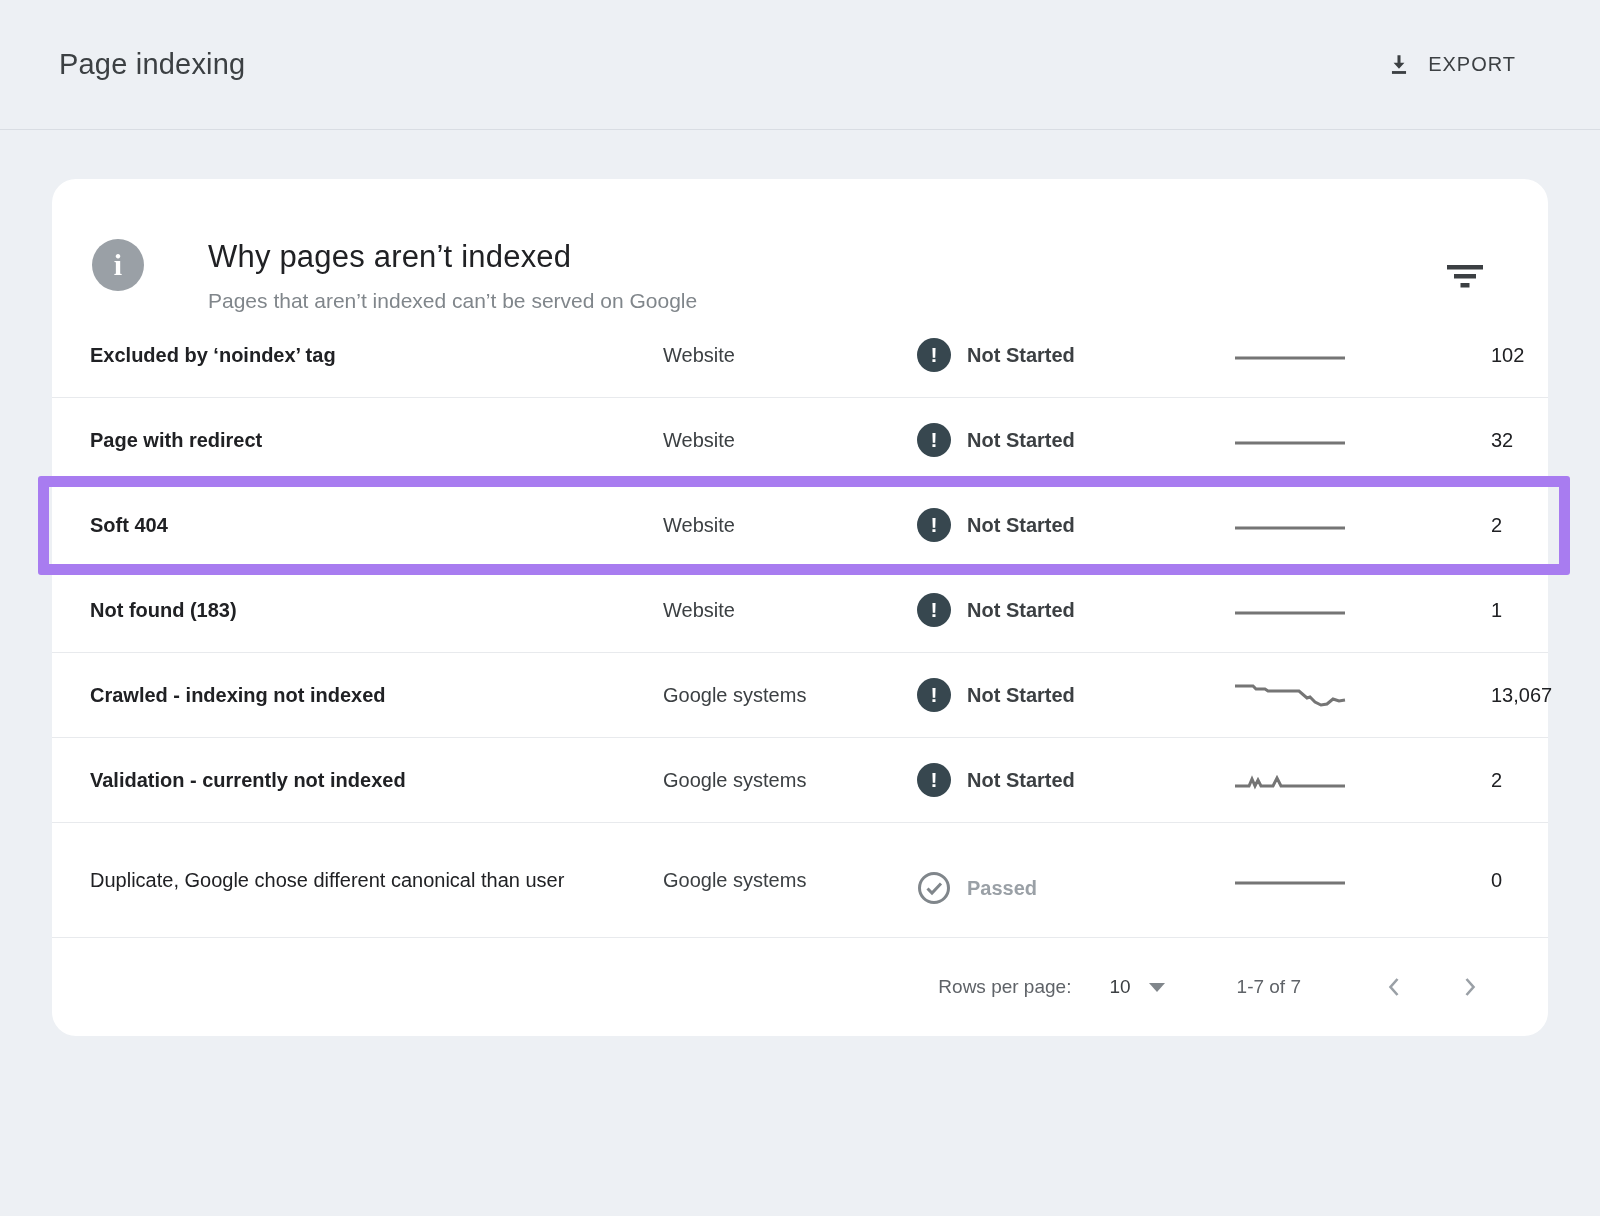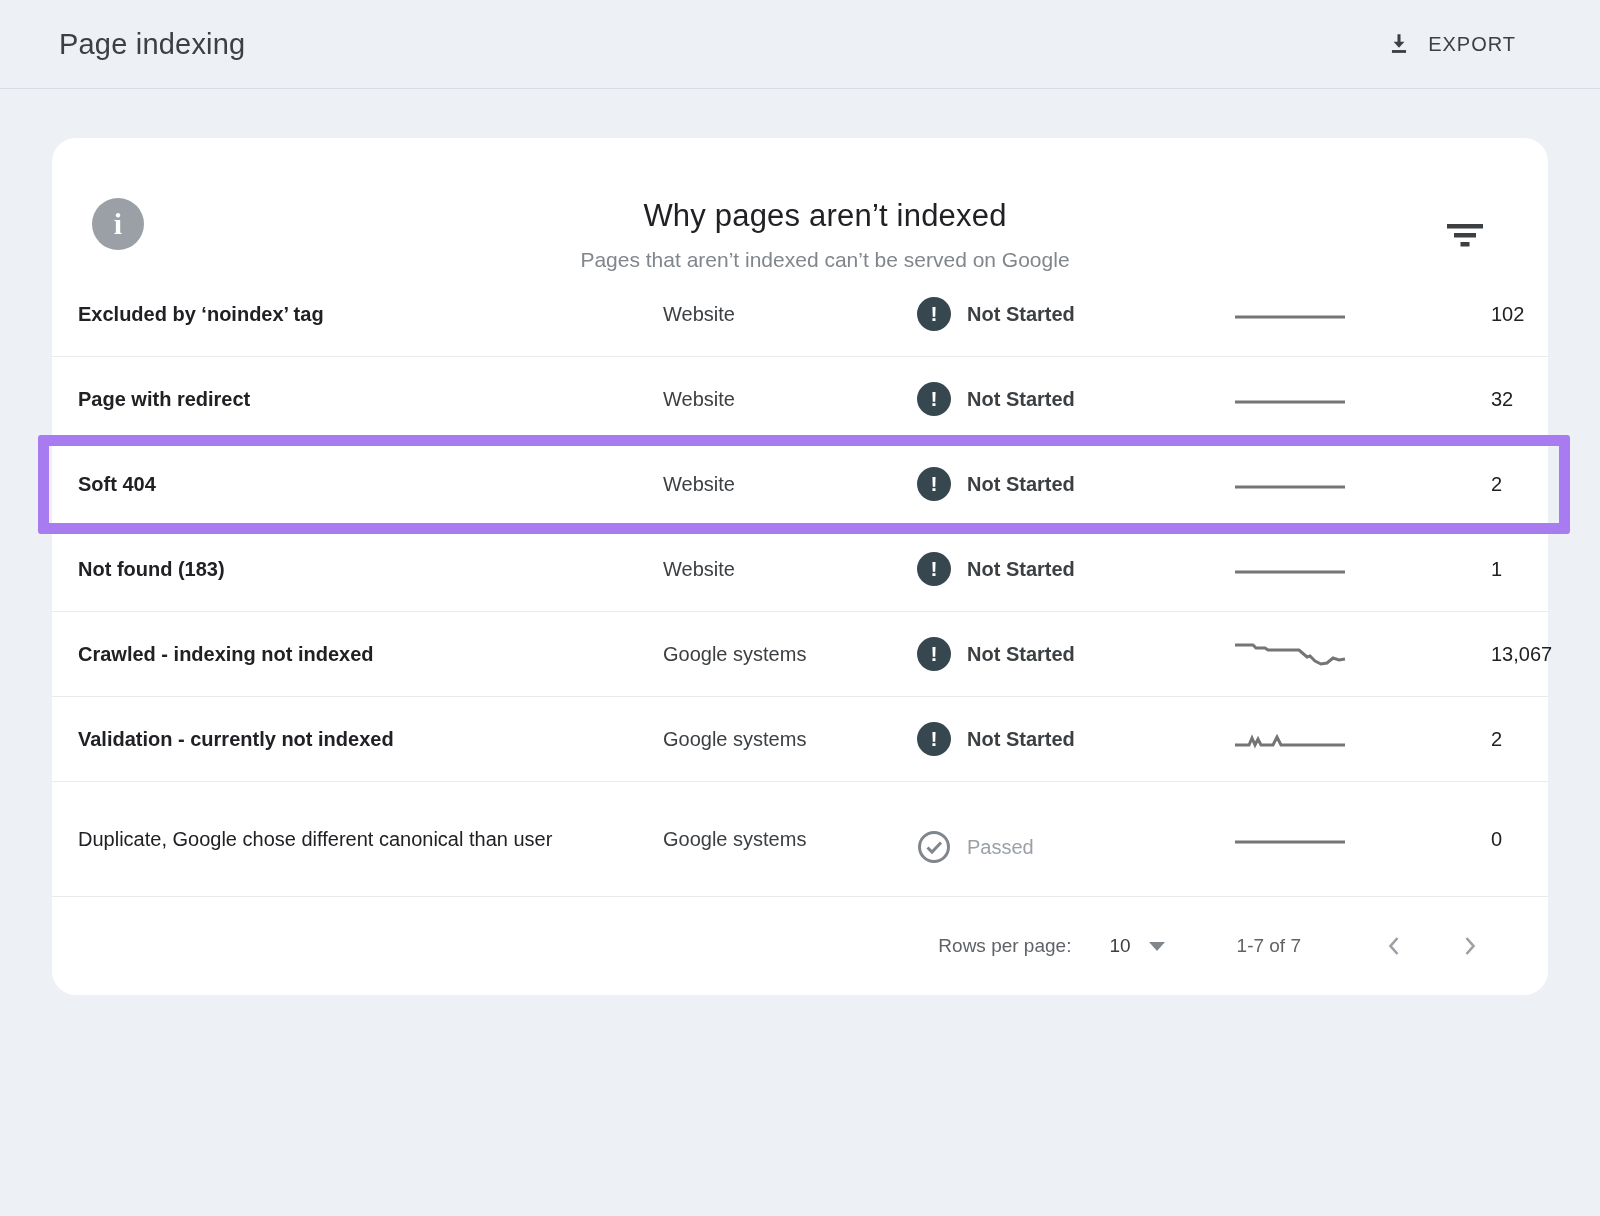--- a/index.html
+++ b/index.html
@@ -18,21 +18,21 @@
   *{box-sizing:border-box;margin:0;padding:0;}
   html,body{width:1600px;height:1216px;}
   body{
     background:var(--bg);
     font-family:"Liberation Sans","DejaVu Sans",sans-serif;
     color:var(--text-dark);
     overflow:hidden;
   }
   
   .topbar{
-    height:89px;
+    height:130px;
     display:flex;align-items:center;justify-content:space-between;
     padding:0 84px 0 59px;
     border-bottom:1px solid #d9dde3;
   }
   .page-title{font-size:29px;font-weight:400;color:var(--text-mid);letter-spacing:.2px;}
   .export-btn{
     display:flex;align-items:center;gap:16px;
     background:none;border:none;cursor:pointer;
     font-family:inherit;
     font-size:20px;font-weight:500;letter-spacing:1px;color:var(--text-mid);
@@ -50,21 +50,21 @@
     display:flex;align-items:flex-start;
     padding:0 60px 0 40px;
   }
   .info-icon{
     width:52px;height:52px;border-radius:50%;
     background:var(--icon-gray);
     display:flex;align-items:center;justify-content:center;
     color:#fff;font-size:30px;font-weight:700;font-family:"Liberation Serif","DejaVu Serif",serif;
     flex:0 0 auto;
   }
-  .card-header-text{margin-left:64px;flex:1;text-align:center;}
+  .card-header-text{margin-left:64px;flex:1;}
   .card-title{font-size:31px;font-weight:400;color:var(--text-dark);letter-spacing:.2px;}
   .card-subtitle{margin-top:14px;font-size:21px;color:var(--text-light);}
   .filter-btn{
     background:none;border:none;cursor:pointer;margin-top:18px;
     padding:4px;flex:0 0 auto;
   }
   .filter-btn svg{display:block;}
   
   .thead,.trow{
     display:grid;
@@ -88,25 +88,25 @@
   }
   .th-pages{text-align:right;padding-right:57px;}
   .trow{
     height:85px;
     border-bottom:1px solid var(--divider);
     position:relative;
     font-size:20px;
     cursor:pointer;
   }
   .trow.tall{height:115px;}
-  .cell-reason{padding-left:26px;font-weight:700;color:var(--text-dark);max-width:520px;line-height:1.6;}
+  .cell-reason{padding-left:38px;font-weight:700;color:var(--text-dark);max-width:520px;line-height:1.6;}
   .trow.muted .cell-reason{font-weight:400;}
   .cell-source{color:var(--text-mid);}
   .cell-validation{display:flex;align-items:center;gap:16px;font-weight:700;color:var(--text-mid);}
-  .trow.passed .cell-validation{color:var(--icon-gray);font-weight:400;margin-top:16px;}
+  .trow.passed .cell-validation{color:var(--icon-gray);font-weight:700;margin-top:16px;}
   .status-icon{
     width:34px;height:34px;border-radius:50%;flex:0 0 auto;
     display:flex;align-items:center;justify-content:center;
   }
   .status-icon.not-started{
     background:var(--status-dark);
     color:#fff;font-size:21px;font-weight:700;
   }
   .status-icon.passed svg{display:block;}
   .cell-trend{padding-left:52px;}

